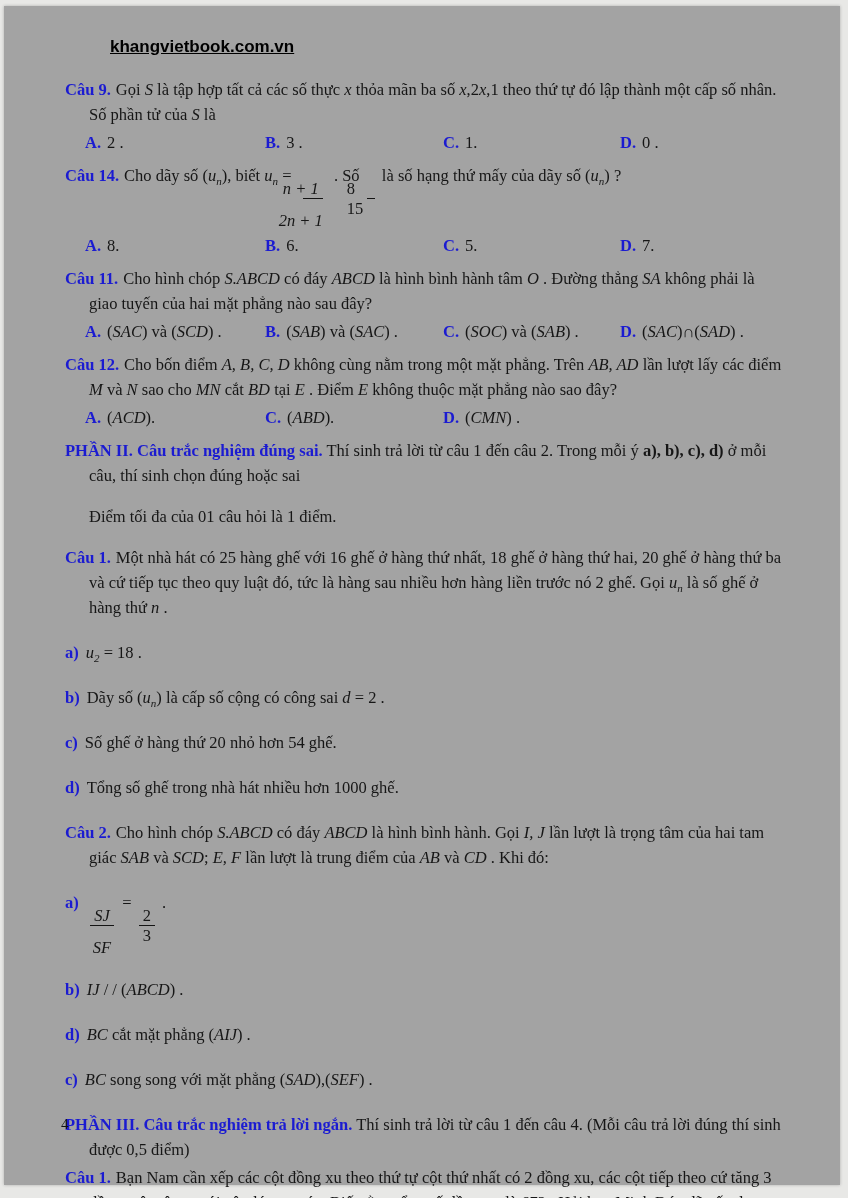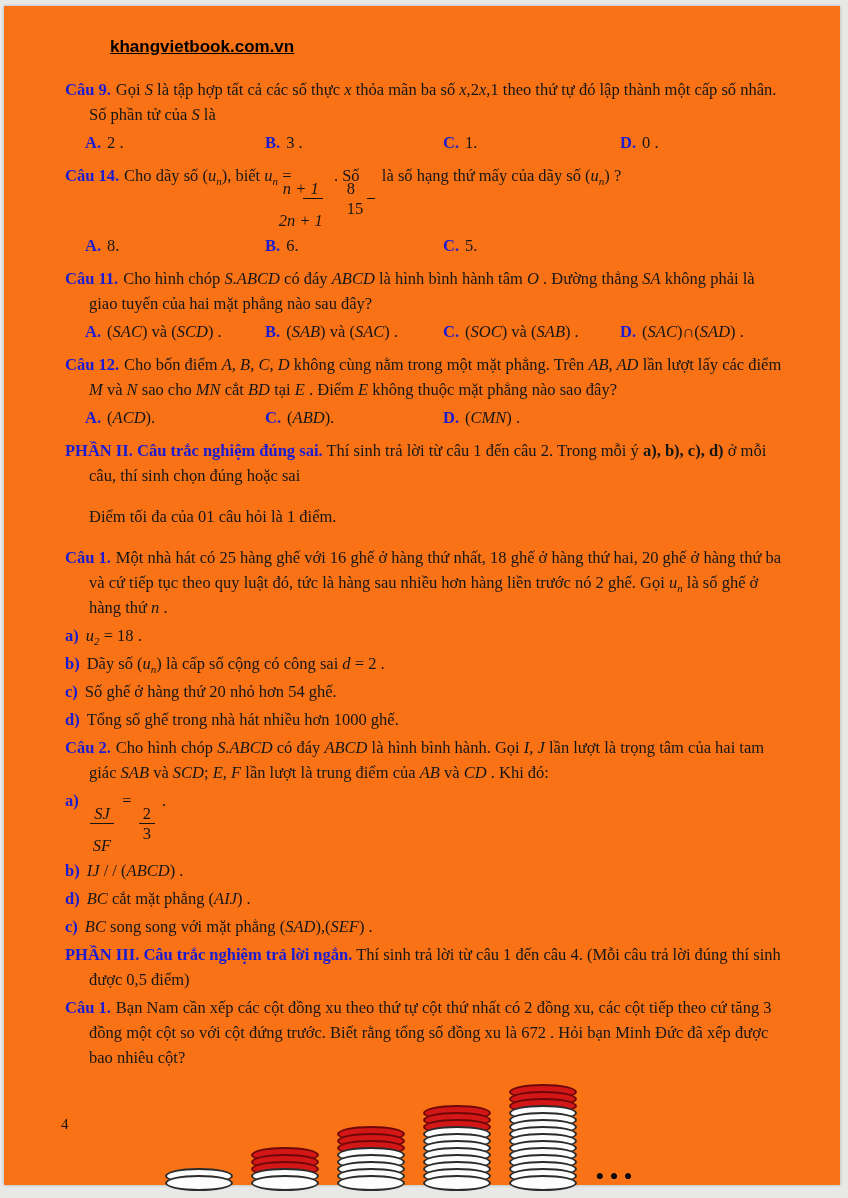--- a/index.html
+++ b/index.html
@@ -7,21 +7,21 @@
     width:848px;height:1198px;
     background:#e8e8e6;
     font-family:"Liberation Serif","DejaVu Serif",serif;
     color:#161616;
     position:relative;
     overflow:hidden;
   }
   .sheet{
     position:absolute;
     left:4px;right:8px;top:6px;bottom:13px;
-    background:#f97316;
+    background:#a3a3a3;
     box-shadow:0 0 3px rgba(0,0,0,.25);
   }
   .content{
     padding:24px 56px 0 61px;
     font-size:16.5px;
     line-height:25px;
   }
   .header{margin:4px 0 18px 45px;}
   .site{
     font-family:"Liberation Sans","DejaVu Sans",sans-serif;
@@ -41,21 +41,21 @@
     margin:3px 0 8px 0;
   }
   .ans b{margin-right:6px;}
   .frac{
     display:inline-flex;flex-direction:column;align-items:center;
     vertical-align:-13px;line-height:19px;margin:0 3px;font-size:16.5px;
   }
   .frac .fnum{padding:0 4px;border-bottom:1.3px solid #141414;}
   .frac .fden{padding:0 4px;}
   .frac.it{font-style:italic;gap:12px;}
-  .item{margin:3px 0;}
+  .item{margin:20px 0;}
   .item .ilabel{margin-right:7px;}
   .note-line{padding-left:24px;margin:16px 0;}
   
   .figure-wrap{margin:14px 0 6px 0;}
   .figure{
     display:flex;align-items:flex-end;gap:18px;
     justify-content:center;padding-right:46px;
   }
   .coin-col{display:flex;flex-direction:column;align-items:center;}
   .stack{display:flex;flex-direction:column;}
@@ -104,20 +104,21 @@
             <span class="fden">2n + 1</span>
           </span><span> . Số </span><span class="frac">
             <span class="fnum">8</span>
             <span class="fden">15</span>
           </span><span> là số hạng thứ mấy của dãy số (</span><span class="it">u<sub>n</sub></span><span>) ?</span></span>
     </div>
     <div class="answers">
       <span class="ans"><b class="accent">A.</b><span><span>8.</span></span></span>
       <span class="ans"><b class="accent">B.</b><span><span>6.</span></span></span>
       <span class="ans"><b class="accent">C.</b><span><span>5.</span></span></span>
+      <span class="ans"><b class="accent">D.</b><span><span>7.</span></span></span>
     </div>
 
     <div class="q">
       <span class="qlabel accent">Câu 11.</span><span><span>Cho hình chóp </span><span class="it">S.ABCD</span><span> có đáy </span><span class="it">ABCD</span><span> là hình bình hành tâm </span><span class="it">O</span><span> . Đường thẳng </span><span class="it">SA</span><span> không phải là giao tuyến của hai mặt phẳng nào sau đây?</span></span>
     </div>
     <div class="answers">
       <span class="ans"><b class="accent">A.</b><span><span>(</span><span class="it">SAC</span><span>) và (</span><span class="it">SCD</span><span>) .</span></span></span>
       <span class="ans"><b class="accent">B.</b><span><span>(</span><span class="it">SAB</span><span>) và (</span><span class="it">SAC</span><span>) .</span></span></span>
       <span class="ans"><b class="accent">C.</b><span><span>(</span><span class="it">SOC</span><span>) và (</span><span class="it">SAB</span><span>) .</span></span></span>
       <span class="ans"><b class="accent">D.</b><span><span>(</span><span class="it">SAC</span><span>)∩(</span><span class="it">SAD</span><span>) .</span></span></span>

